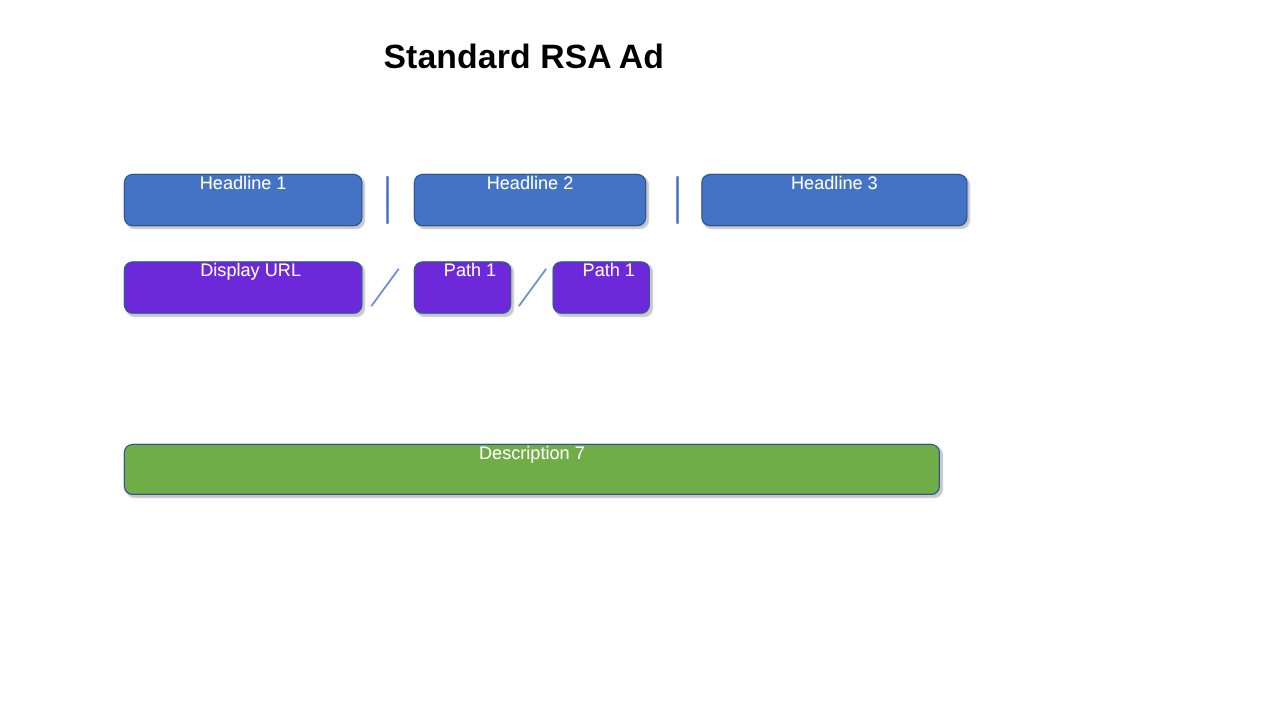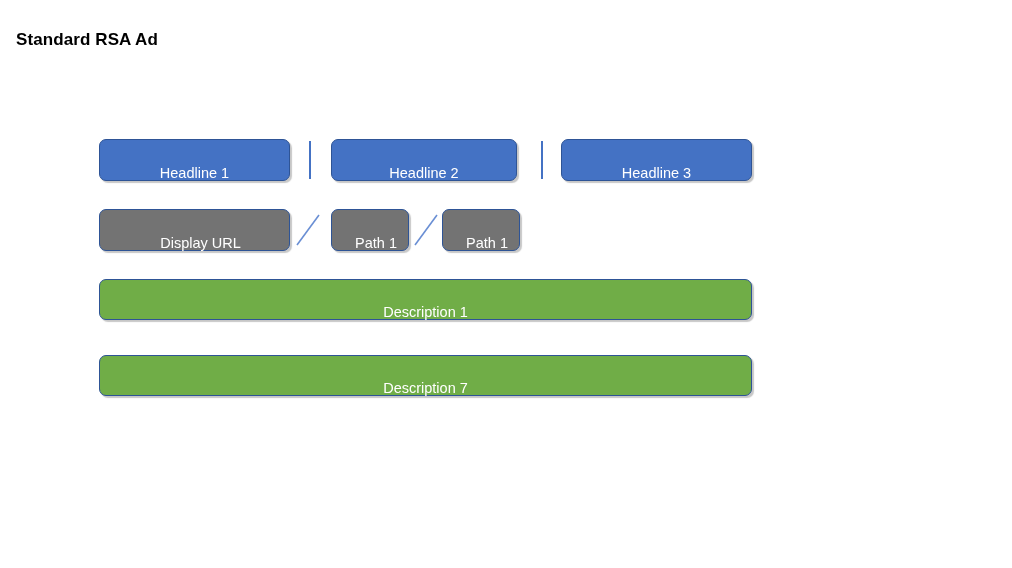--- a/index.html
+++ b/index.html
@@ -19,55 +19,56 @@
     position: absolute;
     left: 0;
     top: 0;
     width: 1012px;
     height: 568px;
   }
 
   
   .title {
     position: absolute;
-    left: 16px;
+    left: 4px;
     top: 30px;
     width: 830px;
-    font-size: 17px;
+    text-align: center;
+    font-size: 27px;
     font-weight: bold;
     color: #000000;
     letter-spacing: 0.1px;
     white-space: nowrap;
   }
 
   
   .box {
     position: absolute;
     box-sizing: border-box;
     border-radius: 7px;
     border: 1px solid #2E5496;
     box-shadow: 2px 2px 1px rgba(130,130,130,0.45);
     display: flex;
-    align-items: flex-end;
+    align-items: flex-start;
     justify-content: center;
     color: #ffffff;
     font-size: 14.5px;
     font-weight: 400;
     line-height: 1;
     white-space: nowrap;
     user-select: none;
   }
   .box.blue   { background: #4472C4; }
-  .box.orange { background: #737373; padding-left: 12px; }
+  .box.orange { background: #6d28d9; padding-left: 12px; }
   .box.green  { background: #70AD47; }
 
   
   .hl1 { left: 99px;  top: 139px; width: 191px; height: 42px; }
   .hl2 { left: 331px; top: 139px; width: 186px; height: 42px; }
-  .hl3 { left: 561px; top: 139px; width: 191px; height: 42px; }
+  .hl3 { left: 561px; top: 139px; width: 213px; height: 42px; }
 
   
   .vsep {
     position: absolute;
     width: 2px;
     background: #4472C4;
   }
   .vsep-1 { left: 309px; top: 141px; height: 38px; }
   .vsep-2 { left: 541px; top: 141px; height: 38px; }
 
@@ -131,21 +132,18 @@
   <div class="slash slash-2">
     <svg width="28" height="42" viewBox="0 0 28 42">
       <line x1="3" y1="36" x2="25" y2="6" stroke="#6A8FD4" stroke-width="1.6"></line>
     </svg>
   </div>
 
   <div class="box orange path2">
     <span>Path 1</span>
   </div>
 
-  <div class="box green desc1">
-    <span>Description 1</span>
-  </div>
 
   <div class="box green desc2">
     <span>Description 7</span>
   </div>
 
 </div>
 
 </body></html>

